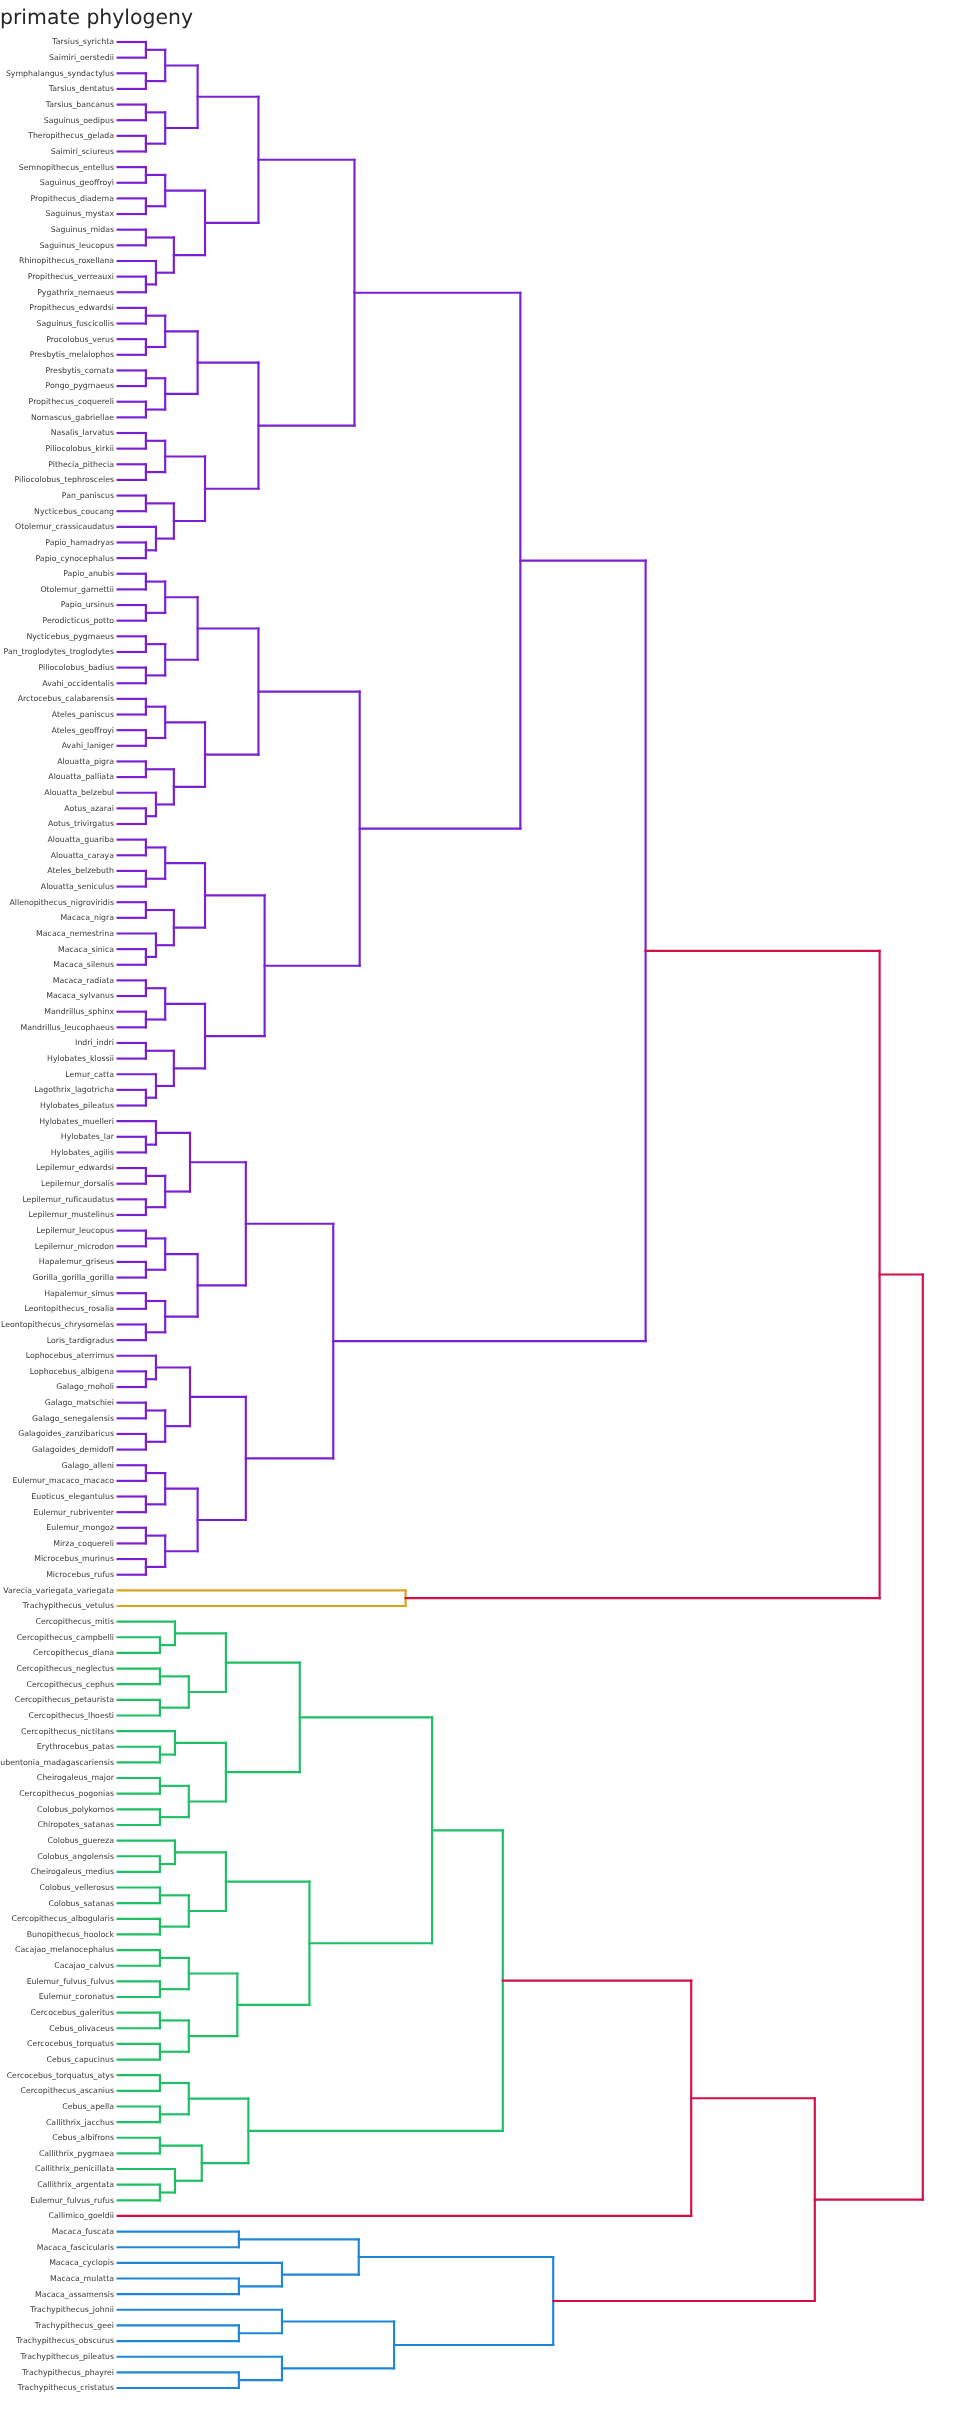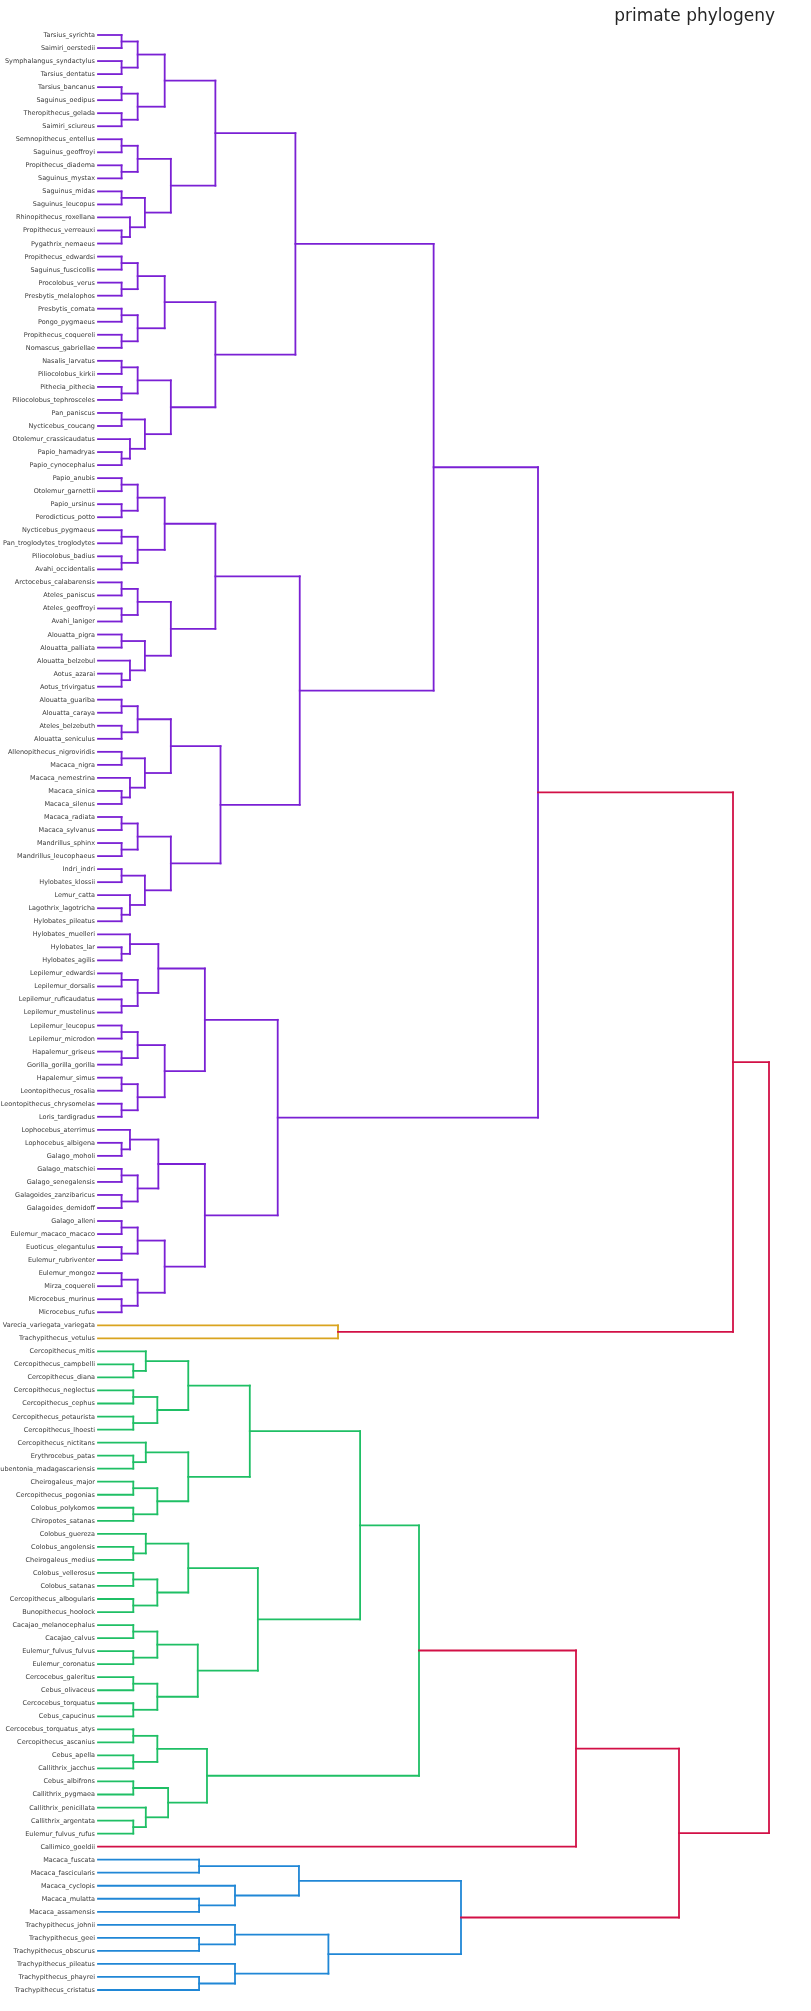--- a/index.html
+++ b/index.html
@@ -1,19 +1,19 @@
 <!DOCTYPE html>
 <html><head>
 <meta charset="utf-8">
 <style>
   html,body{margin:0;padding:0;background:#ffffff;}
   .figure{position:relative;width:811px;height:2011px;background:#fff;overflow:hidden;
           font-family:"DejaVu Sans", sans-serif;}
-  .chart-title{position:absolute;top:5px;left:0;width:735px;text-align:right;
-               font-size:17px;color:#262626;padding-left:40px;}
+  .chart-title{position:absolute;top:5px;left:0;width:735px;text-align:left;
+               font-size:17px;color:#262626;}
   svg{position:absolute;top:0;left:0;}
   text.leaf{font-family:"DejaVu Sans", sans-serif;font-size:6.5px;fill:#3a3a3a;}
 </style>
 </head>
 <body>
 
 <div class="figure">
   <div class="chart-title">primate phylogeny</div>
   <svg id="dendro" width="811" height="2011" viewBox="0 0 811 2011">
       <g>

